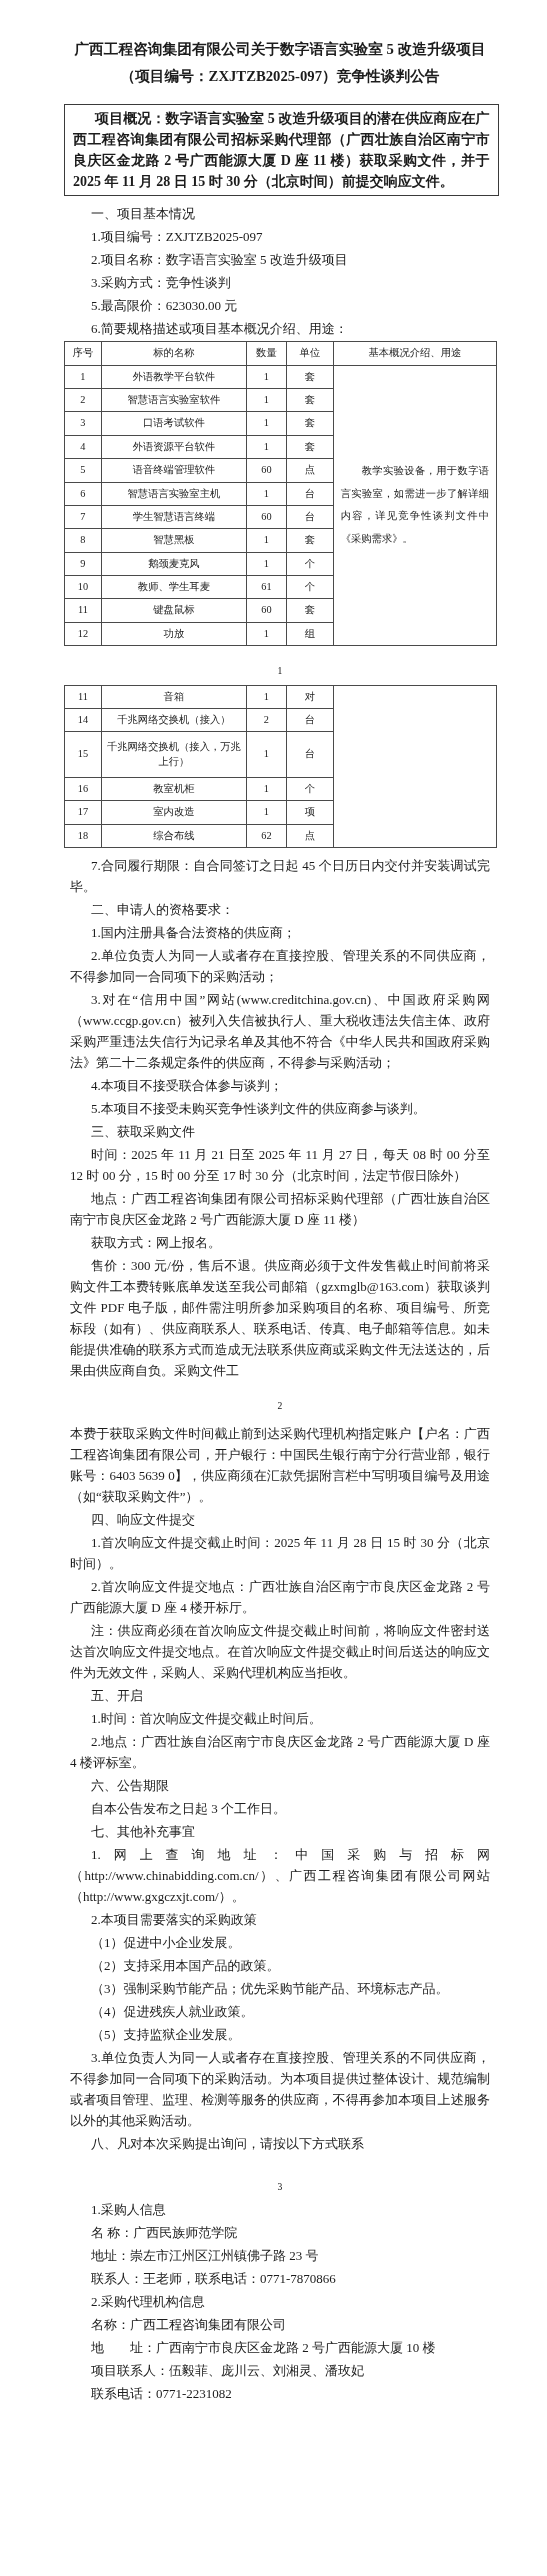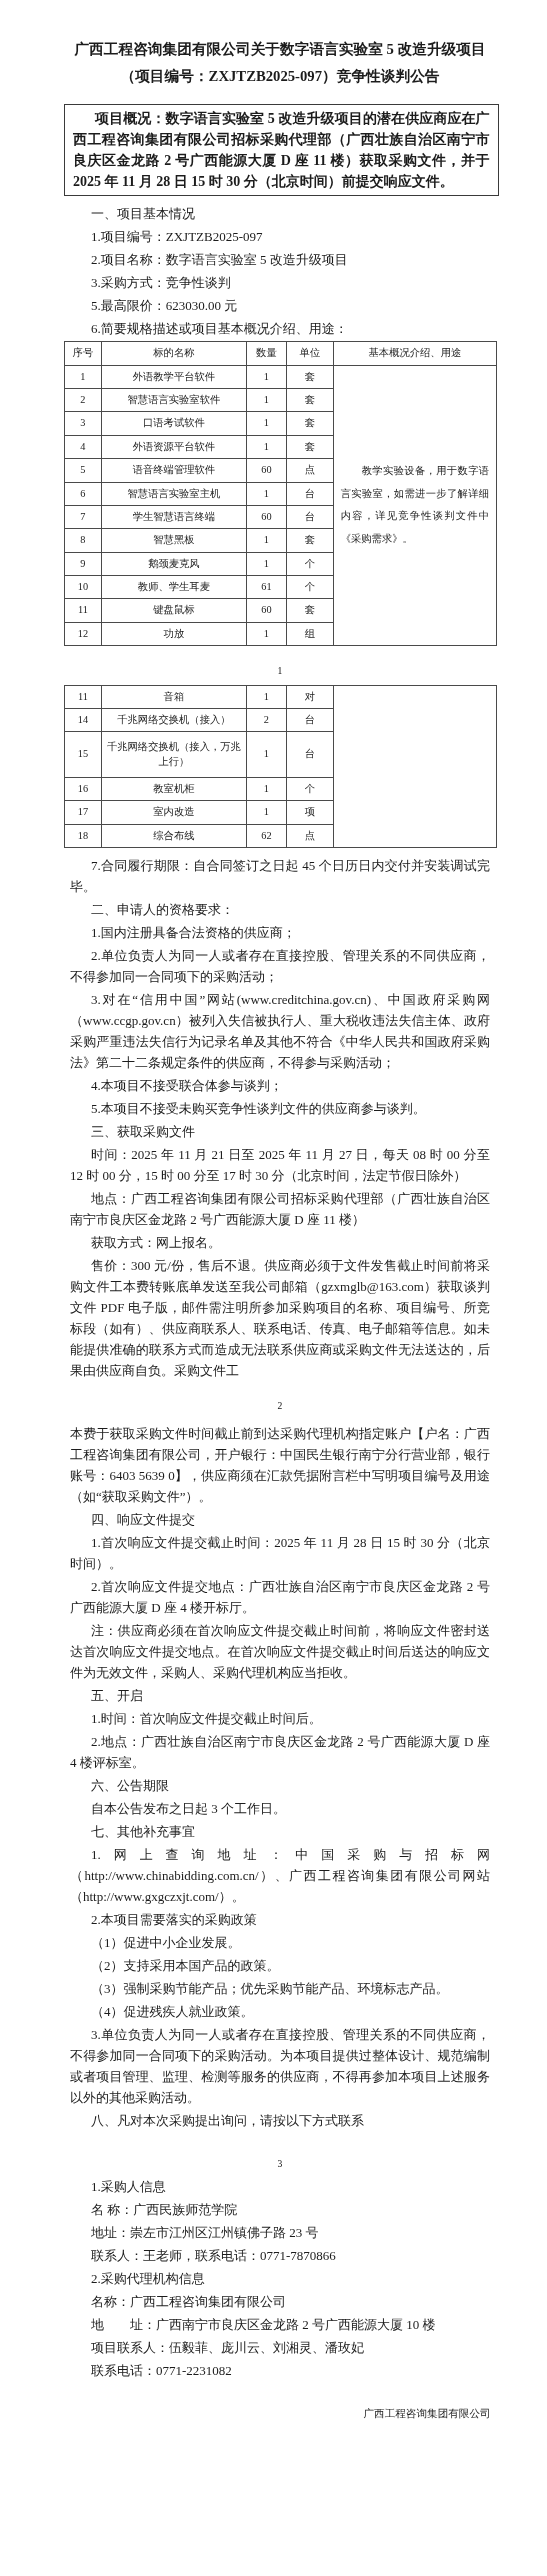--- a/index.html
+++ b/index.html
@@ -252,20 +252,21 @@
   <p class="line">六、公告期限</p>
   <p class="line">自本公告发布之日起 3 个工作日。</p>
 
   <p class="line">七、其他补充事宜</p>
   <p class="line">1.网上查询地址：中国采购与招标网（http://www.chinabidding.com.cn/）、广西工程咨询集团有限公司网站（http://www.gxgczxjt.com/）。</p>
   <p class="line">2.本项目需要落实的采购政策</p>
   <p class="line">（1）促进中小企业发展。</p>
   <p class="line">（2）支持采用本国产品的政策。</p>
   <p class="line">（3）强制采购节能产品；优先采购节能产品、环境标志产品。</p>
   <p class="line">（4）促进残疾人就业政策。</p>
+  <p class="line">（5）支持监狱企业发展。</p>
   <p class="line">3.单位负责人为同一人或者存在直接控股、管理关系的不同供应商，不得参加同一合同项下的采购活动。为本项目提供过整体设计、规范编制或者项目管理、监理、检测等服务的供应商，不得再参加本项目上述服务以外的其他采购活动。</p>
 
   <p class="line">八、凡对本次采购提出询问，请按以下方式联系</p>
 
   <div class="pagenum p3">3</div>
 
   <p class="line">1.采购人信息</p>
   <p class="line">名 称：广西民族师范学院</p>
   <p class="line">地址：崇左市江州区江州镇佛子路 23 号</p>
   <p class="line">联系人：王老师，联系电话：0771-7870866</p>

